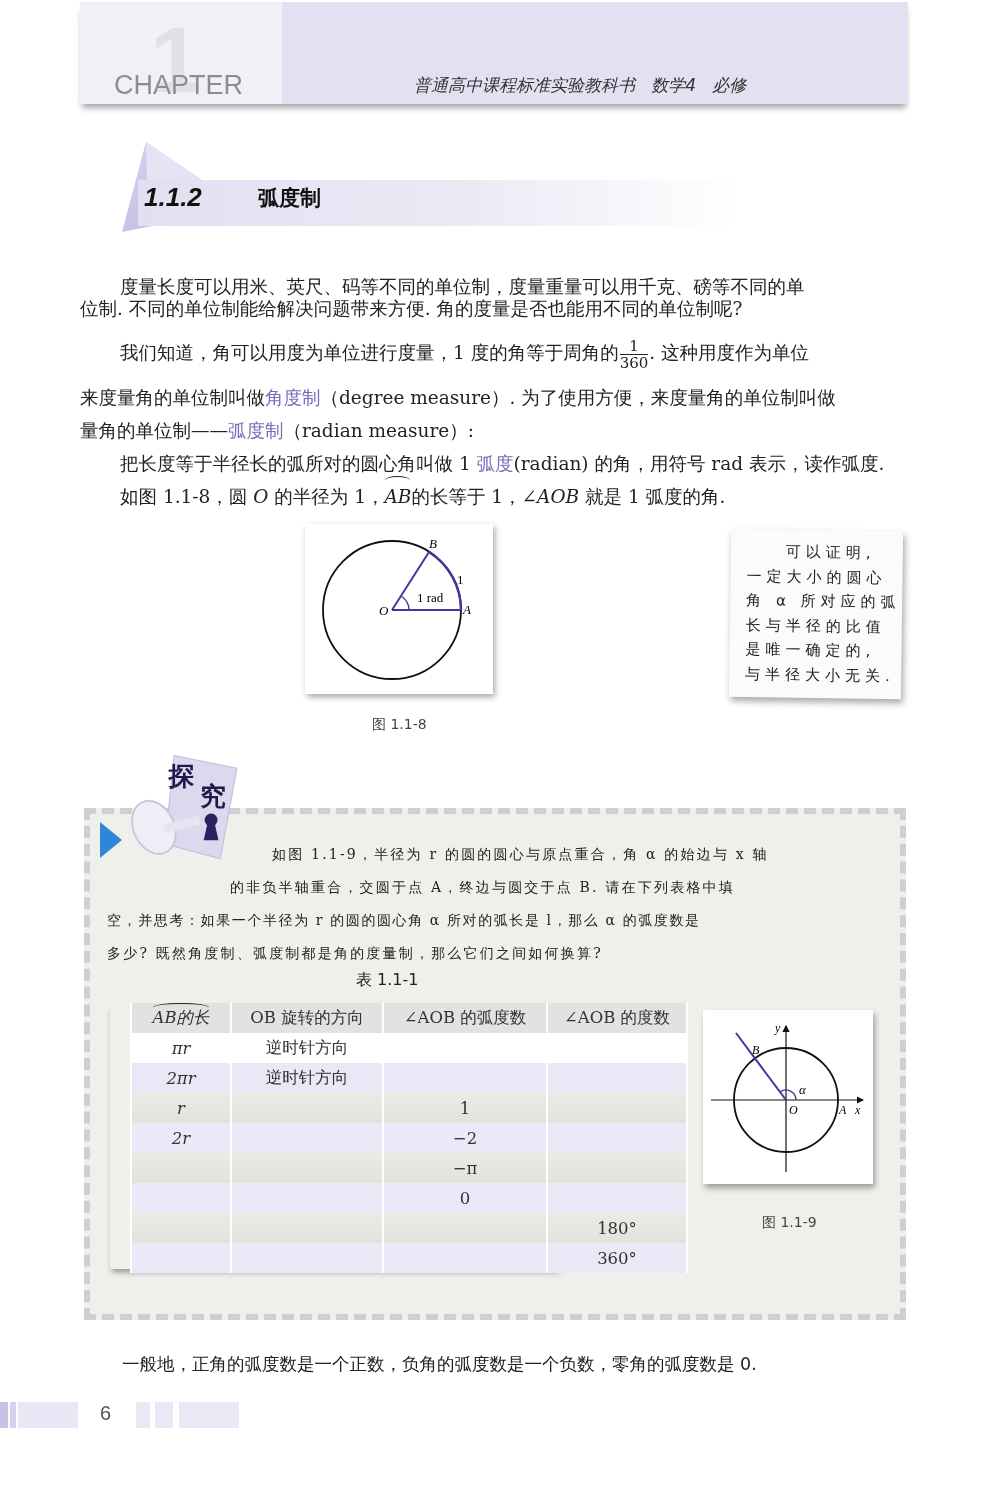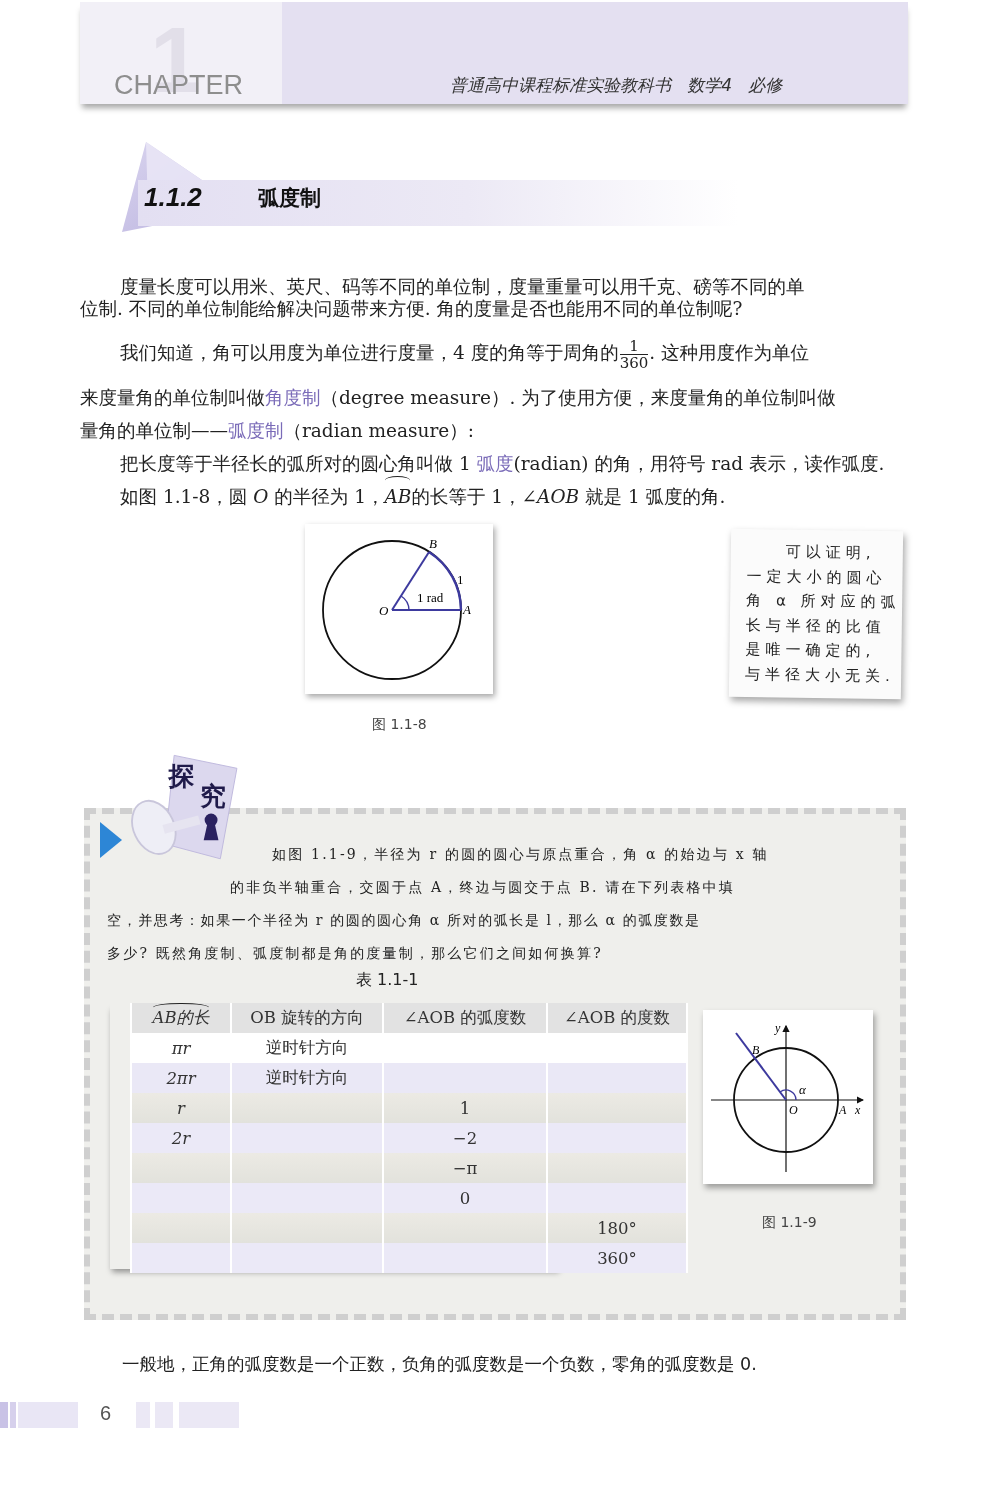--- a/index.html
+++ b/index.html
@@ -8,21 +8,21 @@
 
   
   .header { position: absolute; left: 80px; top: 2px; width: 828px; height: 102px;
             background: #e4e0f1; box-shadow: 0 6px 6px -2px rgba(0,0,0,0.35); }
   .header .left { position: absolute; left: 0; top: 0; width: 202px; height: 100%; background: #f2f0f7; }
   .header .chap-num { position: absolute; left: 70px; top: 12px; font-family: "Liberation Sans", sans-serif;
             font-size: 92px; font-weight: bold; color: #e2dfe9; line-height: 1; }
   .header .chap-word { position: absolute; left: 34px; top: 68px; font-family: "Liberation Sans", sans-serif;
             font-size: 27px; color: #8e8e8e; letter-spacing: 0; }
   .header .book-title { position: absolute; left: 334px; top: 72px; font-family: "DejaVu Sans", sans-serif;
-            font-size: 17px; font-style: italic; color: #333; white-space: pre; margin-left: 36px; }
+            font-size: 17px; font-style: italic; color: #333; white-space: pre; }
 
   
   .sec { position: absolute; left: 118px; top: 140px; width: 620px; height: 100px; }
   .sec .bar { position: absolute; left: 20px; top: 40px; width: 600px; height: 46px;
               background: linear-gradient(90deg, #e3dff2 0%, #ece9f5 55%, #ffffff 100%); }
   .sec .num { position: absolute; left: 26px; top: 42px; font-family: "Liberation Sans", sans-serif;
               font-size: 26px; font-weight: bold; font-style: italic; color: #111; }
   .sec .name { position: absolute; left: 140px; top: 44px; font-family: "DejaVu Sans", sans-serif;
                font-size: 21px; font-weight: bold; color: #111; }
 
@@ -98,21 +98,21 @@
   </svg>
   <div class="bar"></div>
   <div class="num">1.1.2</div>
   <div class="name">弧度制</div>
 </div>
 
 <div class="p" style="top:270px; padding-left:40px;">度量长度可以用米、英尺、码等不同的单位制，度量重量可以用千克、磅等不同的单</div>
 <div class="p" style="top:292px;">位制. 不同的单位制能给解决问题带来方便. 角的度量是否也能用不同的单位制呢?</div>
 
 <div class="p" style="top:336px; padding-left:40px;">
-  <span>我们知道，角可以用度为单位进行度量，4 度的角等于周角的</span><span class="frac"><span class="n">1</span><span class="d">360</span></span><span>. 这种用度作为单位</span>
+  <span>我们知道，角可以用度为单位进行度量，1 度的角等于周角的</span><span class="frac"><span class="n">1</span><span class="d">360</span></span><span>. 这种用度作为单位</span>
 </div>
 <div class="p" style="top:381px;">
   <span>来度量角的单位制叫做</span><span class="hl">角度制</span><span>（degree measure）. 为了使用方便，来度量角的单位制叫做</span>
 </div>
 <div class="p" style="top:414px;">
   <span>量角的单位制——</span><span class="hl">弧度制</span><span>（radian measure）:</span>
 </div>
 <div class="p" style="top:447px; padding-left:40px;">
   <span>把长度等于半径长的弧所对的圆心角叫做 1 </span><span class="hl">弧度</span><span>(radian) 的角，用符号 rad 表示，读作弧度.</span>
 </div>

